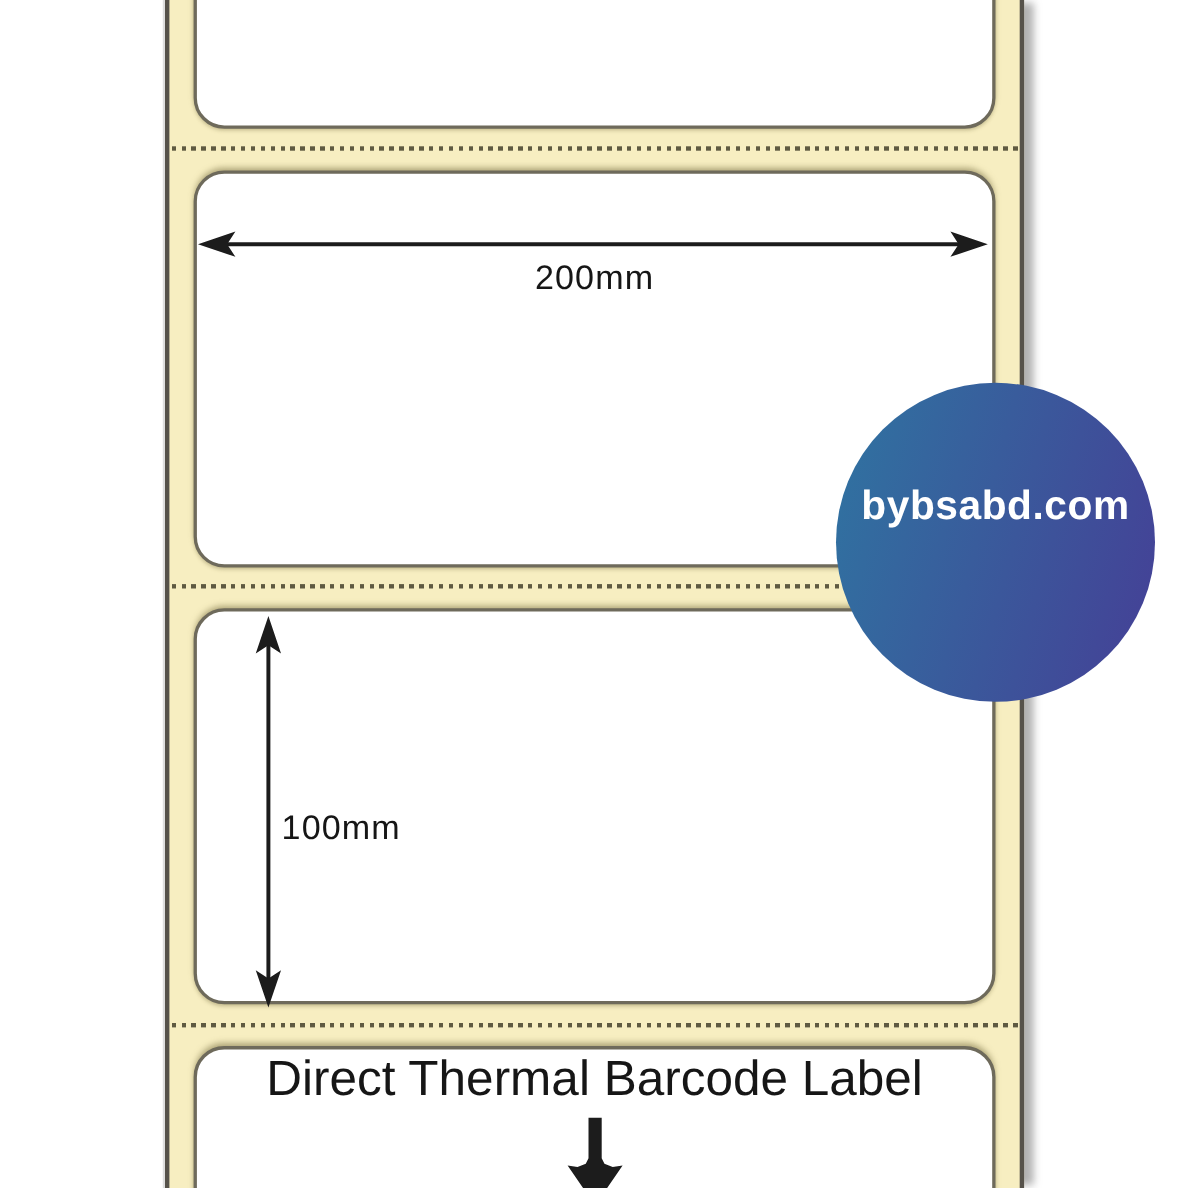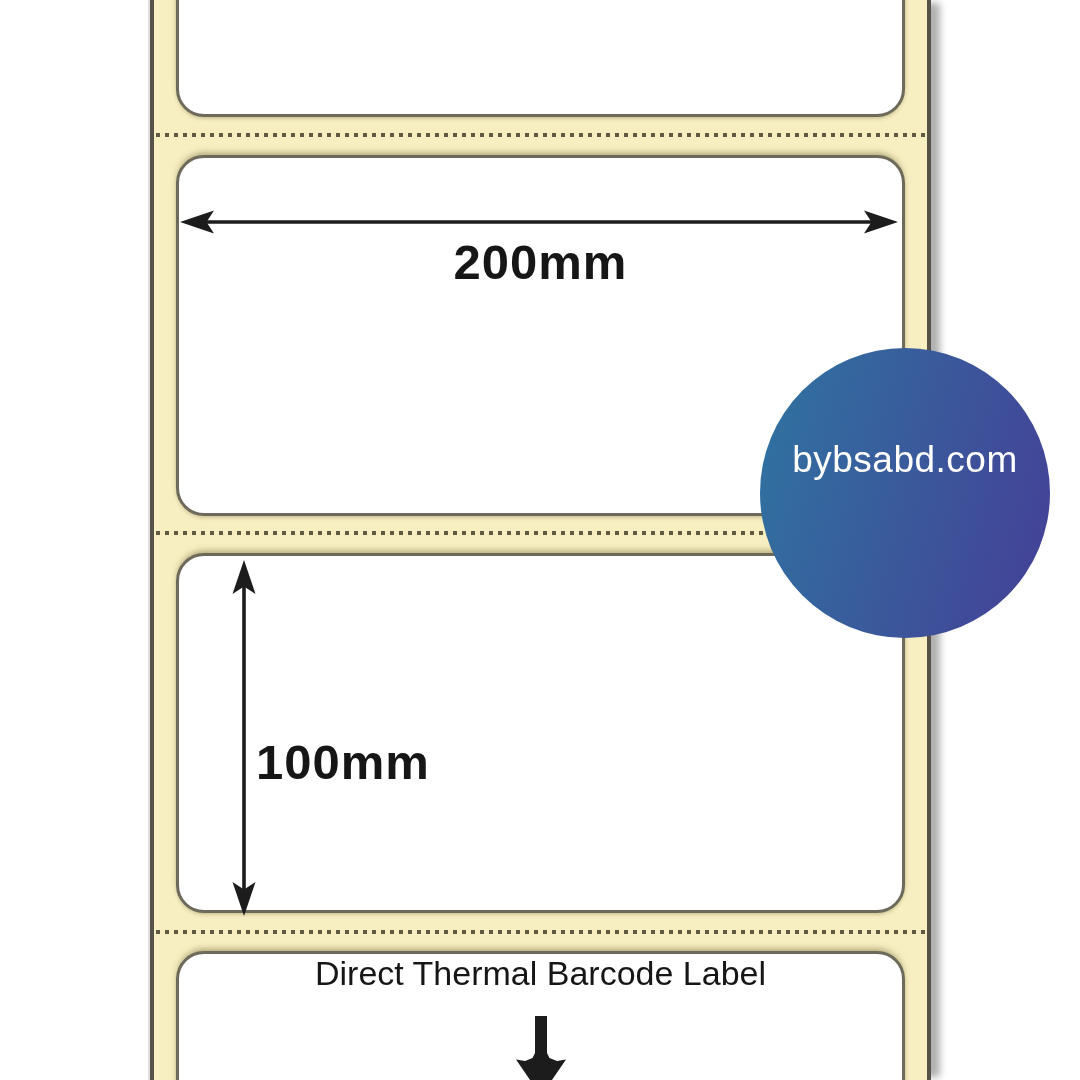--- a/index.html
+++ b/index.html
@@ -55,36 +55,35 @@
   .perf1 { top: 133px; }
   .perf2 { top: 531px; }
   .perf3 { top: 930px; }
 
   
   .h-arrow { position: absolute; left: 178px; top: 204px; color: var(--arrow, #1c1c1c); }
   .v-arrow { position: absolute; left: 226px; top: 558px; color: var(--arrow, #1c1c1c); }
   .dim-text {
     position: absolute;
     color: var(--text, #161616);
-    font-size: 49px;
+    font-size: 31px;
     line-height: 1.1;
     letter-spacing: 1px;
-    font-weight: bold;
   }
   .dim-w { left: 176px; width: 729px; top: 236px; text-align: center; }
   .dim-h { left: 256px; top: 736px; }
 
   
   .caption {
     position: absolute;
     left: 176px;
     width: 729px;
     top: 955px;
     text-align: center;
-    font-size: 34px;
+    font-size: 45px;
     line-height: 1.1;
     color: var(--text, #161616);
   }
   .feed-arrow { position: absolute; left: 511px; top: 1016px; color: var(--arrow, #1c1c1c); }
 
   
   .badge {
     position: absolute;
     left: 760px;
     top: 348px;
@@ -95,21 +94,21 @@
         var(--badge-start, #2f74a1) 0%,
         var(--badge-end, #453f96) 100%);
     display: flex;
     align-items: center;
     justify-content: center;
   }
   .badge-text {
     transform: translateY(-33px);
     color: var(--badge-text, #ffffff);
     font-size: 37px;
-    font-weight: normal;
+    font-weight: bold;
     letter-spacing: 0.5px;
   }
 </style>
 </head>
 <body>
 
 <div class="canvas">
 
   <div class="strip">
     <div class="label label1"></div>

